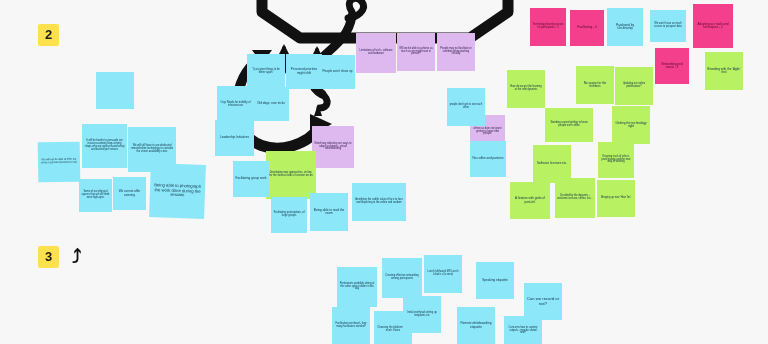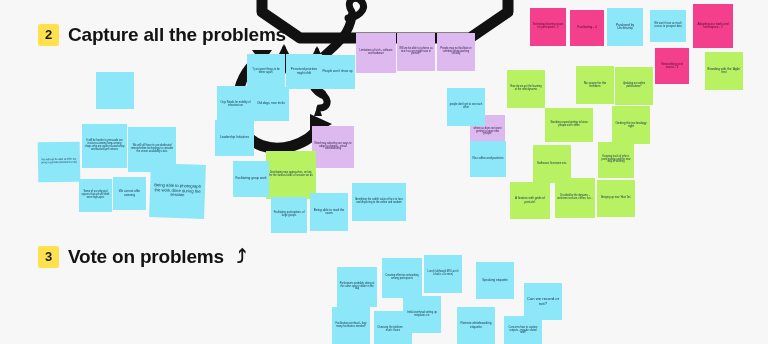--- a/index.html
+++ b/index.html
@@ -77,26 +77,24 @@
     <path d="M 317 46 L 312 56 L 322 56 Z" fill="#111"></path>
 
     <path d="M 240 124 C 248 146 272 152 292 146 C 308 141 316 133 320 126" fill="none" stroke="#111" stroke-width="11" stroke-linecap="round"></path>
     <path d="M 310 114 L 332 124 L 310 136 Z" fill="#111"></path>
 
     <path d="M 243 86 L 243 108" stroke="#111" stroke-width="4" stroke-linecap="round"></path>
   </svg>
 
   <div class="section-head" style="left:38px;top:24px;">
     <span class="step-badge">2</span>
-    <span class="section-title">Capture all the problems</span>
   </div>
 
   <div class="section-head" style="left:38px;top:246px;">
     <span class="step-badge">3</span>
-    <span class="section-title">Vote on problems</span>
     <span class="section-title vote-arrow">⤴</span>
   </div>
 
 <div class="note c-cyan sm" style="left: 96px; top: 72px; width: 38px; height: 37px;"></div>
     <div class="note c-cyan xs" style="left: 38px; top: 142px; width: 42px; height: 40px; transform: rotate(-1deg);">We will not be able to offer our proxy materials (brochures etc)</div>
     <div class="note c-cyan xs" style="left: 82px; top: 124px; width: 45px; height: 44px;">It will be harder to persuade our resource-owning long-serving chaps who are quite pro-workshop and backed per venues</div>
     <div class="note c-cyan xs" style="left: 128px; top: 127px; width: 48px; height: 45px;">We will still have to use dedicated remote/online technology to consider the venue availability costs</div>
     <div class="note c-cyan xs" style="left: 79px; top: 179px; width: 33px; height: 33px;">Some of our physical spaces that we will think were high-spec</div>
     <div class="note c-cyan sm" style="left: 113px; top: 177px; width: 33px; height: 33px;">We cannot offer catering</div>
     <div class="note c-cyan mid" style="left: 150px; top: 164px; width: 55px; height: 54px; transform: rotate(2deg);">Being able to photograph the work done during the session</div>

